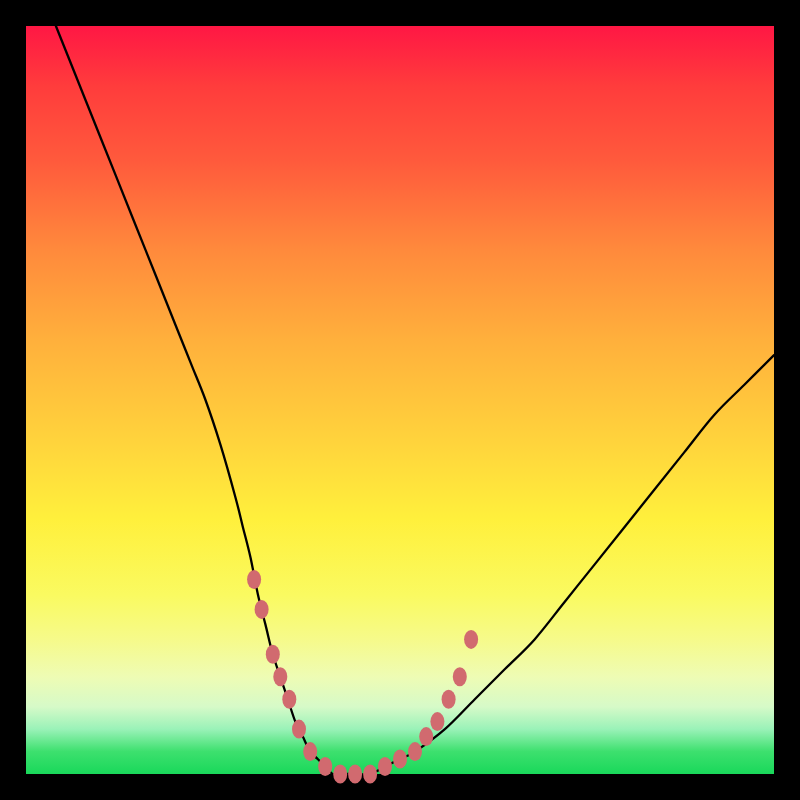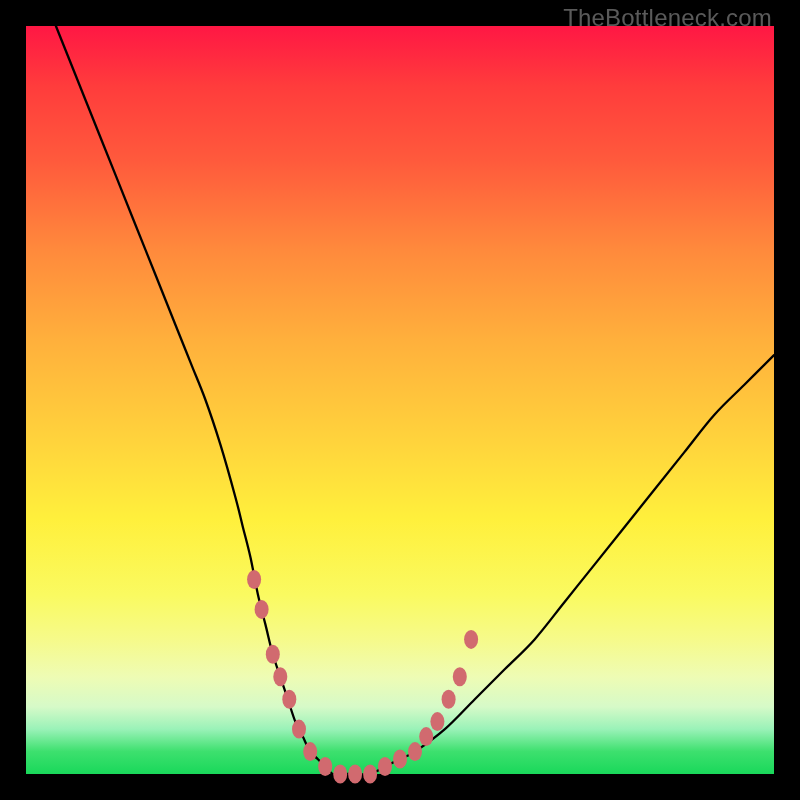--- a/index.html
+++ b/index.html
@@ -63,21 +63,20 @@
   }
   .dot {
     fill: #d16a6f;
   }
 </style>
 </head>
 <body>
 
 <div class="frame">
 
-  <div class="watermark">TheBottleneck.com</div>
 
   <div class="plot-area">
     <svg class="curve" viewBox="0 0 748 748">
       <path fill="none" stroke="#000" stroke-width="2.3" stroke-linecap="round" d="M 29.9 0.0 C 34.9 12.5, 49.9 49.9, 59.8 74.8 C 69.8 99.7, 79.8 124.7, 89.8 149.6 C 99.7 174.5, 109.7 199.5, 119.7 224.4 C 129.7 249.3, 142.1 280.5, 149.6 299.2 C 157.1 317.9, 159.6 324.1, 164.6 336.6 C 169.5 349.1, 174.5 360.3, 179.5 374.0 C 184.5 387.7, 189.5 402.7, 194.5 418.9 C 199.5 435.1, 205.7 457.5, 209.4 471.2 C 213.2 485.0, 214.4 491.2, 216.9 501.2 C 219.4 511.1, 221.9 519.9, 224.4 531.1 C 226.9 542.3, 229.4 557.3, 231.9 568.5 C 234.4 579.7, 236.9 588.4, 239.4 598.4 C 241.9 608.4, 244.3 619.6, 246.8 628.3 C 249.3 637.0, 251.8 643.3, 254.3 650.8 C 256.8 658.2, 259.3 665.7, 261.8 673.2 C 264.3 680.7, 266.8 689.4, 269.3 695.6 C 271.8 701.9, 274.3 705.6, 276.8 710.6 C 279.3 715.6, 281.7 721.8, 284.2 725.6 C 286.7 729.3, 289.2 730.5, 291.7 733.0 C 294.2 735.5, 296.7 738.0, 299.2 740.5 C 301.7 743.0, 304.2 746.8, 306.7 748.0 C 309.2 749.2, 311.7 748.0, 314.2 748.0 C 316.7 748.0, 319.1 748.0, 321.6 748.0 C 324.1 748.0, 325.4 748.0, 329.1 748.0 C 332.9 748.0, 339.1 749.2, 344.1 748.0 C 349.1 746.8, 354.1 743.0, 359.0 740.5 C 364.0 738.0, 369.0 735.5, 374.0 733.0 C 379.0 730.5, 381.5 730.5, 389.0 725.6 C 396.4 720.6, 408.9 711.8, 418.9 703.1 C 428.9 694.4, 438.8 683.2, 448.8 673.2 C 458.8 663.2, 468.7 653.3, 478.7 643.3 C 488.7 633.3, 498.7 624.6, 508.6 613.4 C 518.6 602.1, 528.6 588.4, 538.6 576.0 C 548.5 563.5, 558.5 551.0, 568.5 538.6 C 578.5 526.1, 588.4 513.6, 598.4 501.2 C 608.4 488.7, 618.3 476.2, 628.3 463.8 C 638.3 451.3, 648.3 438.8, 658.2 426.4 C 668.2 413.9, 678.2 400.2, 688.2 389.0 C 698.1 377.7, 708.1 369.0, 718.1 359.0 C 728.1 349.1, 743.0 334.1, 748.0 329.1"></path>
       <g>
           <ellipse cx="228.1" cy="553.5" rx="7" ry="9.5" class="dot"></ellipse>
           <ellipse cx="235.6" cy="583.4" rx="7" ry="9.5" class="dot"></ellipse>
           <ellipse cx="246.8" cy="628.3" rx="7" ry="9.5" class="dot"></ellipse>
           <ellipse cx="254.3" cy="650.8" rx="7" ry="9.5" class="dot"></ellipse>
           <ellipse cx="263.3" cy="673.2" rx="7" ry="9.5" class="dot"></ellipse>

